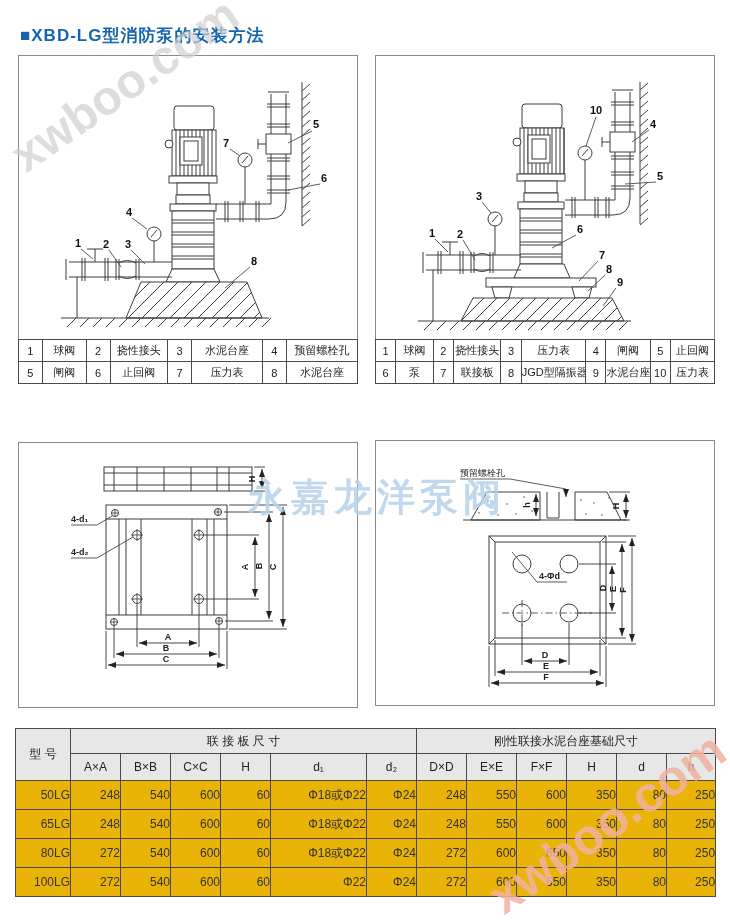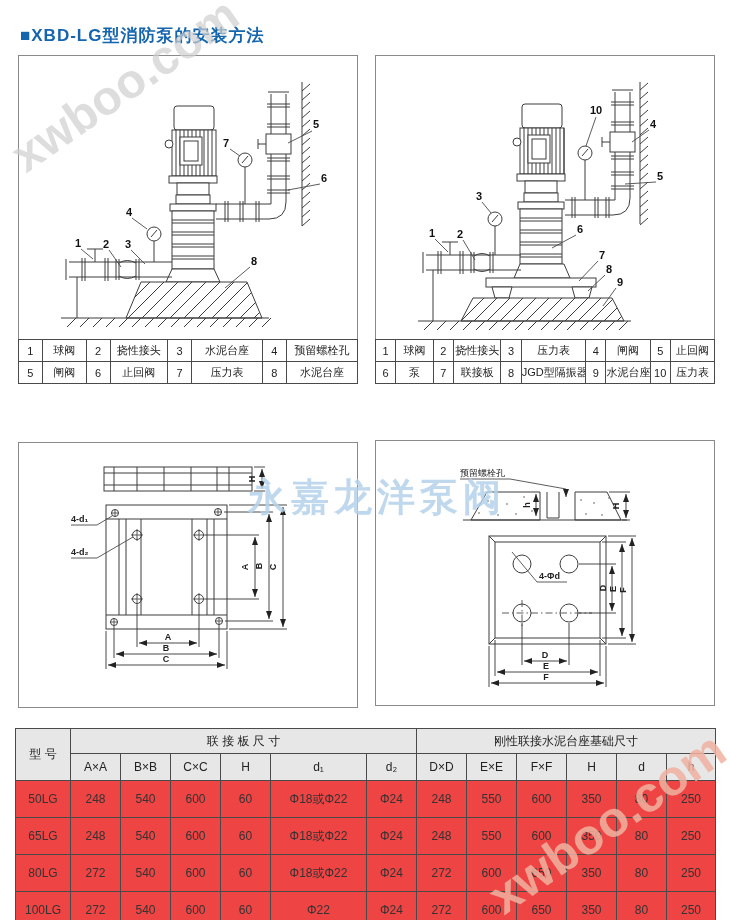--- a/index.html
+++ b/index.html
@@ -16,21 +16,21 @@
 
   table { border-collapse:collapse; table-layout:fixed; }
   .parts-table { width:340px; margin-top:-1px; }
   .parts-table td { border:1px solid #4a4a4a; height:22px; text-align:center; font-size:11px; color:#222; overflow:hidden; white-space:nowrap; padding:0; }
 
   .spec-table { position:absolute; left:15px; top:728px; width:700px; }
   .spec-table td { border:1px solid #4a4a4a; text-align:center; font-size:12px; color:#333; overflow:hidden; white-space:nowrap; padding:0; }
   .spec-table tr.hdr td { background:#e7e7e7; color:#222; }
   .spec-table tr.grp td { height:25px; }
   .spec-table tr.cols td { height:27px; }
-  .spec-table tr.data td { height:37px; background:#ef4444; }
+  .spec-table tr.data td { height:29px; background:#eab308;text-align:right; }
 
   .wm { position:absolute; pointer-events:none; white-space:nowrap; font-weight:bold; z-index:6; }
   #wm-top { left:-25px; top:55px; width:300px; height:60px; line-height:60px; text-align:center; font-size:48px; color:#cfcfcf; opacity:.7; transform:rotate(-35deg); }
   #wm-mid { left:248px; top:472px; font-size:38px; letter-spacing:5px; color:#b4d2ea; opacity:.85; }
   #wm-bottom { left:452px; top:793px; width:310px; height:60px; line-height:60px; text-align:center; font-size:50px; color:#f0b2a0; opacity:.85; transform:rotate(-35deg); }
 
   .draw { stroke:#3d3d3d; stroke-width:1; fill:none; }
   .fillw { fill:#fff; stroke:#3d3d3d; stroke-width:1; }
   .leader { stroke:#4a4a4a; stroke-width:.9; fill:none; }
   .dimln { stroke:#333; stroke-width:.9; fill:none; }

